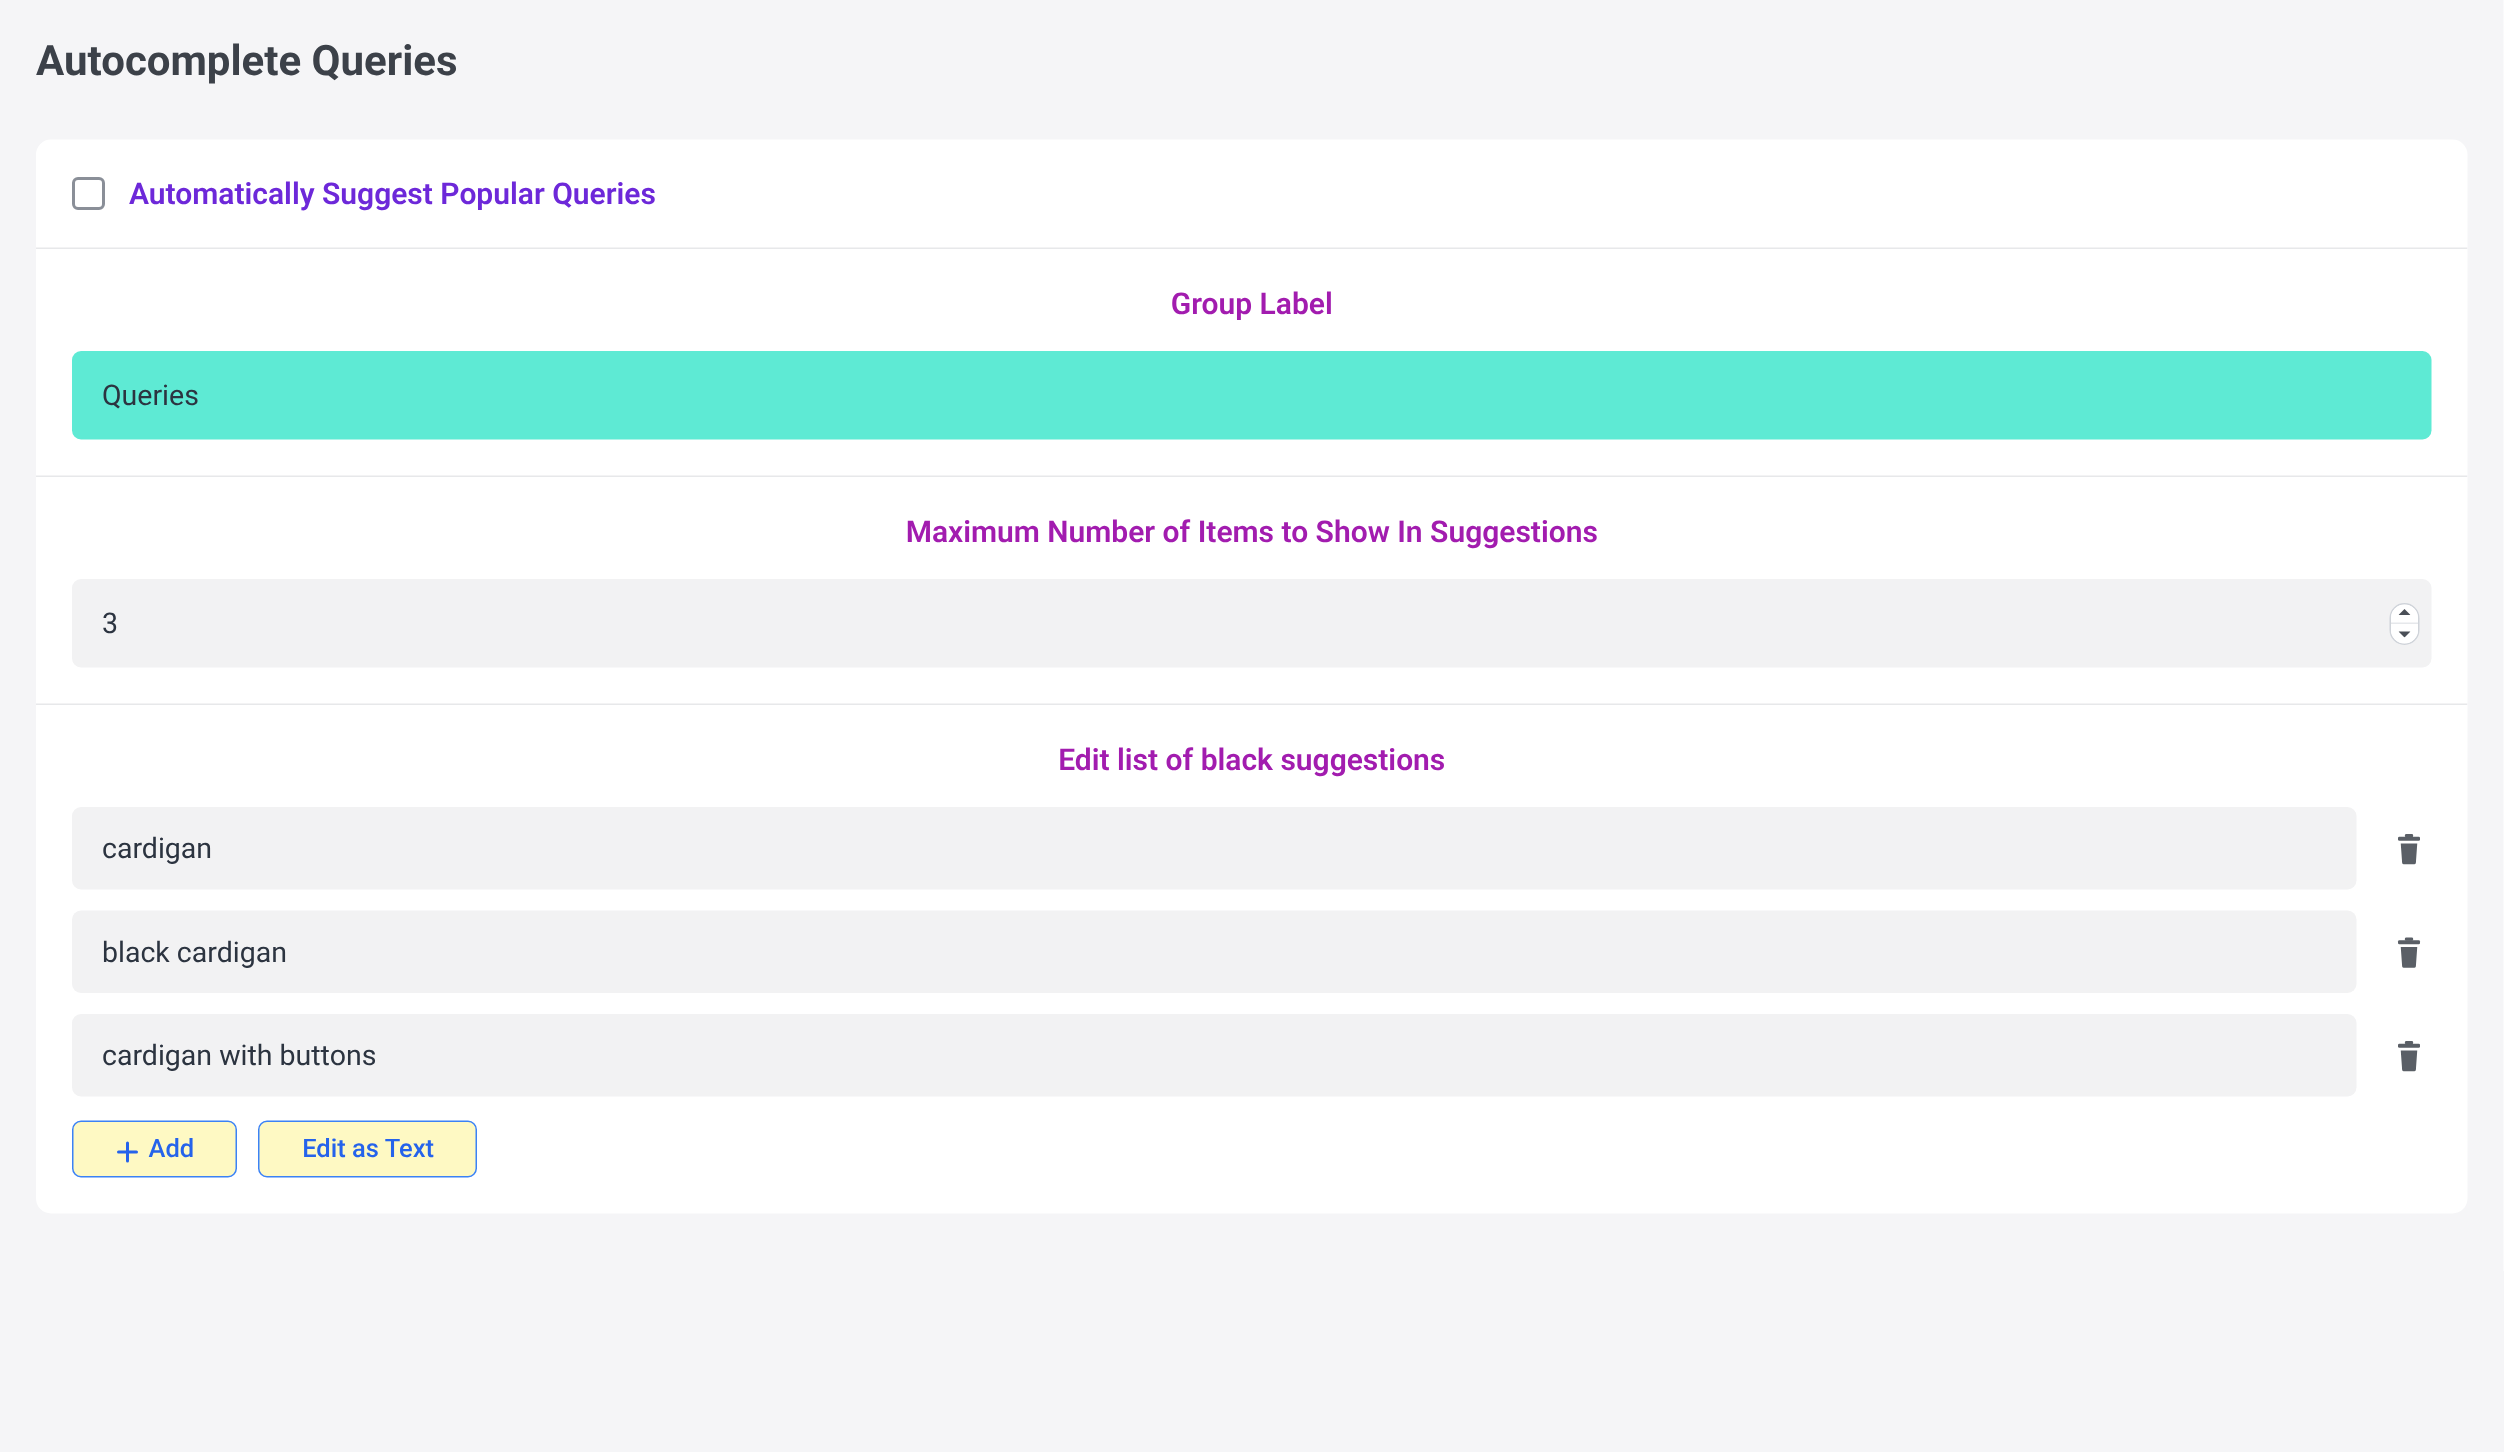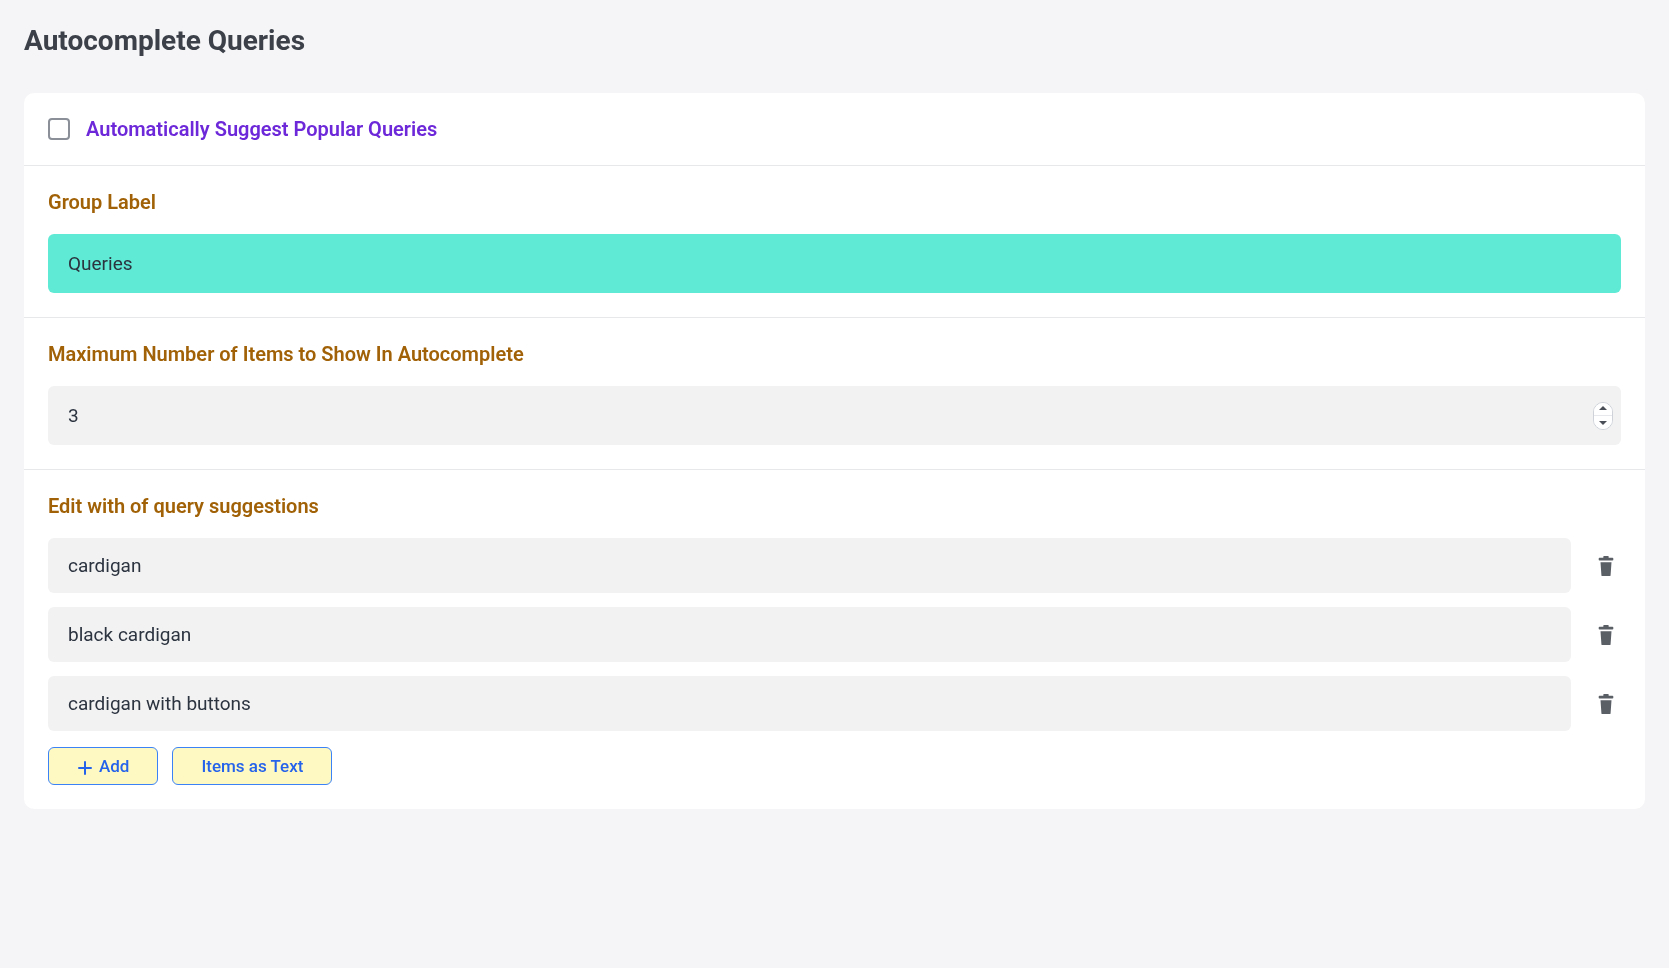--- a/index.html
+++ b/index.html
@@ -46,23 +46,24 @@
       flex-shrink: 0;
     }
     .checkbox-label {
       font-size: 20px;
       font-weight: 600;
       color: #6d28d9;
     }
     .field-label {
       font-size: 20px;
       font-weight: 600;
-      color: #a16207;
+      color: #a21caf;
       margin-bottom: 20px;
       display: block;
+      text-align: center;
     }
     .text-input {
       width: 100%;
       background: #5eead4;
       border: none;
       border-radius: 6px;
       padding: 18px 20px;
       font-size: 19px;
       color: #2c3440;
       font-family: inherit;
@@ -177,40 +178,40 @@
       <span class="checkbox-label">Automatically Suggest Popular Queries</span>
     </div>
   </div>
 
   <div class="section">
     <label class="field-label">Group Label</label>
     <input type="text" class="text-input" value="Queries" style="">
   </div>
 
   <div class="section">
-    <label class="field-label">Maximum Number of Items to Show In Autocomplete</label>
+    <label class="field-label">Maximum Number of Items to Show In Suggestions</label>
     <div class="number-wrap">
       <input type="text" class="number-input" value="3" style="">
       <div class="spinner">
         <div class="spinner-btn">
           <svg viewBox="0 0 8 5">
               <path d="M0 4 L4 0 L8 4 Z" fill="#4a4f57"></path>
             </svg>
         </div>
         <div class="spinner-btn">
           <svg viewBox="0 0 8 5">
               <path d="M0 1 L4 5 L8 1 Z" fill="#4a4f57"></path>
             </svg>
         </div>
       </div>
     </div>
   </div>
 
   <div class="section">
-    <label class="field-label">Edit with of query suggestions</label>
+    <label class="field-label">Edit list of black suggestions</label>
 
     <div class="list-row">
       <input type="text" class="list-input" value="cardigan" style="">
       <button class="trash-btn">
         <svg viewBox="0 0 24 24">
           <rect x="4" y="3" width="16" height="3" rx="1" fill="#5a5f66"></rect>
           <rect x="9" y="1" width="6" height="2.5" rx="1" fill="#5a5f66"></rect>
           <path d="M6 8 L18 8 L17 22 Q17 23 16 23 L8 23 Q7 23 7 22 Z" fill="#5a5f66"></path>
         </svg>
       </button>
@@ -239,18 +240,18 @@
     </div>
 
     <div class="button-row">
       <button class="btn-outline">
         <svg viewBox="0 0 16 16">
           <path d="M8 2 V14 M2 8 H14" stroke="#2563eb" stroke-width="2" stroke-linecap="round"></path>
         </svg>
         <span>Add</span>
       </button>
       <button class="btn-outline">
-        <span>Items as Text</span>
+        <span>Edit as Text</span>
       </button>
     </div>
   </div>
 
 </div>
 
 </body></html>

